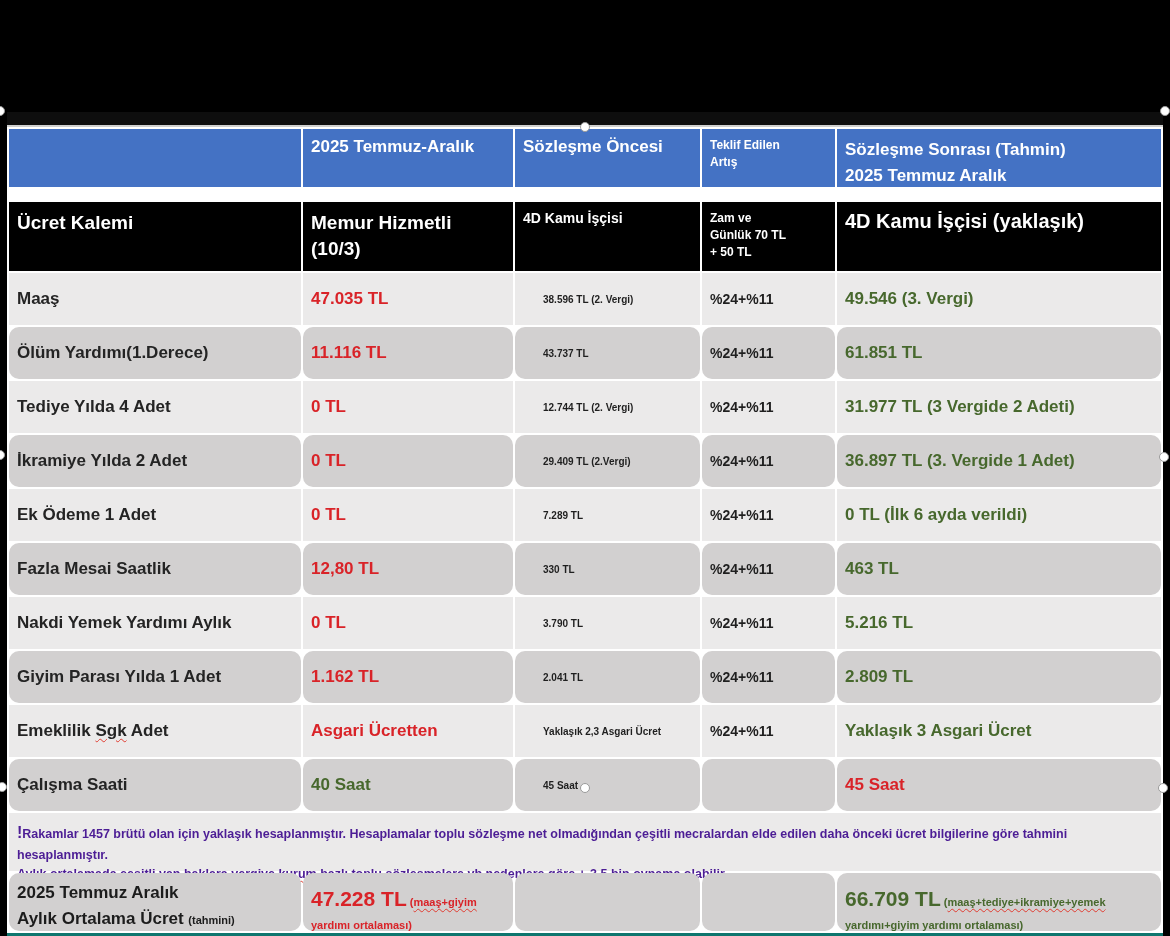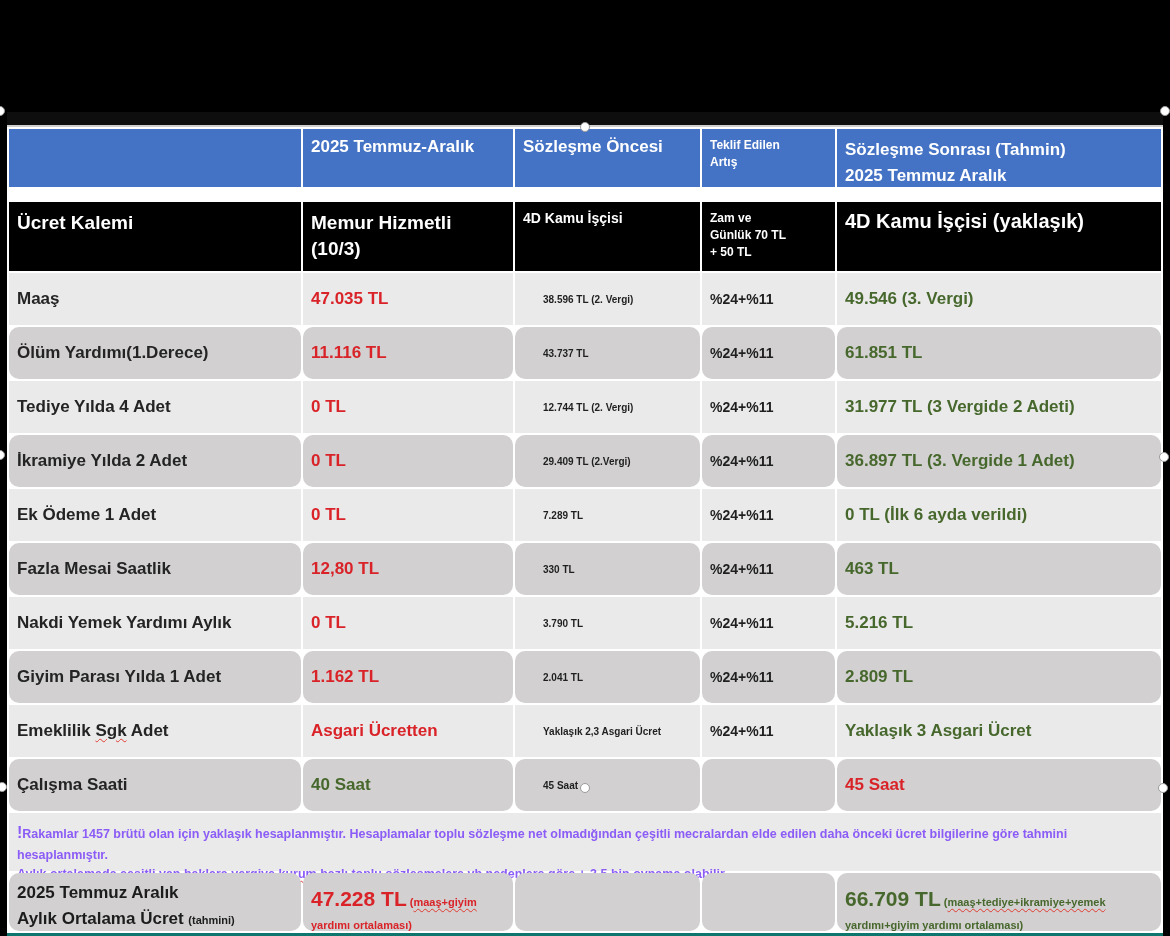--- a/index.html
+++ b/index.html
@@ -47,21 +47,21 @@
   .red   { color:#d92328; }
   .green { color:#47682d; }
   .dark  { color:#1f1f1f; }
   .wavy {
     text-decoration-line:underline;
     text-decoration-style:wavy;
     text-decoration-color:#e03c31;
     text-decoration-thickness:1px;
     text-underline-offset:2px;
   }
-  .note-cell { display:block; padding-top:8px; font-size:12.5px; line-height:1.55; color:#8b5cf6; }
+  .note-cell { display:block; padding-top:8px; font-size:12.5px; line-height:1.55; color:#4c1d95; }
   .note-cell .mark { font-size:16px; }
   .sum-label { display:block; padding-top:7px; line-height:1.55; color:#1c1c1c; font-size:17px; }
   .sum-label .small { font-size:11px; }
   .sum-val { display:block; padding-top:12px; line-height:1.35; }
   .sum-val .big { font-size:21px; }
   .sum-val .noteTxt { font-size:11px; }
   .handle {
     position:absolute; width:10px; height:10px; border-radius:50%;
     background:#fff; border:1px solid #9a9a9a; z-index:5;
   }

